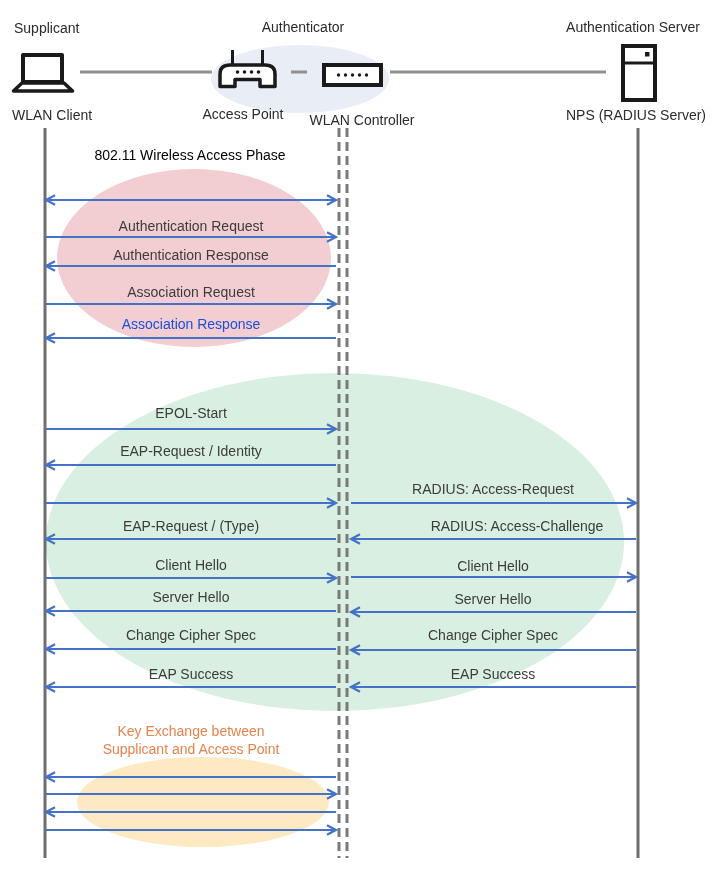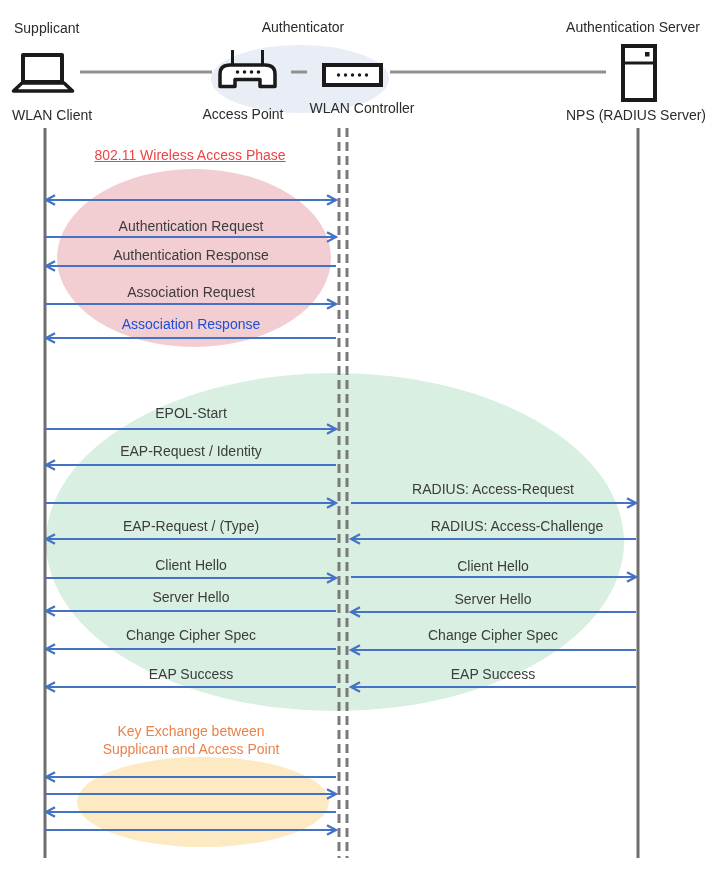--- a/index.html
+++ b/index.html
@@ -184,19 +184,19 @@
       <div class="lbl center " style="left: 493px; top: 591px; color: rgb(60, 60, 60);">Server Hello</div>
       <div class="lbl center " style="left: 191px; top: 627px; color: rgb(60, 60, 60);">Change Cipher Spec</div>
       <div class="lbl center " style="left: 493px; top: 627px; color: rgb(60, 60, 60);">Change Cipher Spec</div>
       <div class="lbl center " style="left: 191px; top: 666px; color: rgb(60, 60, 60);">EAP Success</div>
       <div class="lbl center " style="left: 493px; top: 666px; color: rgb(60, 60, 60);">EAP Success</div>
       <div class="lbl actor-lbl" style="left: 14px; top: 20px;">Supplicant</div>
       <div class="lbl center actor-lbl" style="left: 303px; top: 19px;">Authenticator</div>
       <div class="lbl center actor-lbl" style="left: 633px; top: 19px;">Authentication Server</div>
       <div class="lbl actor-lbl" style="left: 12px; top: 107px;">WLAN Client</div>
       <div class="lbl center actor-lbl" style="left: 243px; top: 106px;">Access Point</div>
-      <div class="lbl center actor-lbl" style="left: 362px; top: 100px;">WLAN Controller</div>
+      <div class="lbl center actor-lbl" style="left: 362px; top: 112px;">WLAN Controller</div>
       <div class="lbl center actor-lbl" style="left: 636px; top: 107px;">NPS (RADIUS Server)</div>
-      <div class="lbl center phase-lbl" style="left: 190px; top: 147px; color: #ef4444; text-decoration: underline;">802.11 Wireless Access Phase</div>
+      <div class="lbl center phase-lbl" style="left: 190px; top: 147px; color: #000000;">802.11 Wireless Access Phase</div>
       <div class="lbl center phase-lbl" style="left: 191px; top: 723px; color: rgb(232, 131, 76);">Key Exchange between</div>
       <div class="lbl center phase-lbl" style="left: 191px; top: 741px; color: rgb(232, 131, 76);">Supplicant and Access Point</div>
     </div>
 </div>
 
 </body></html>

